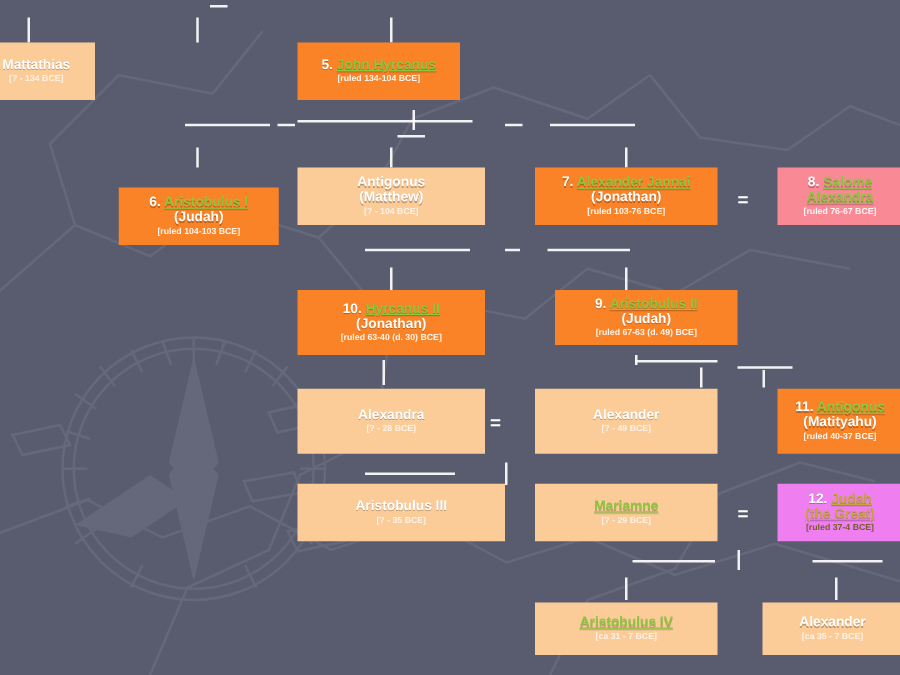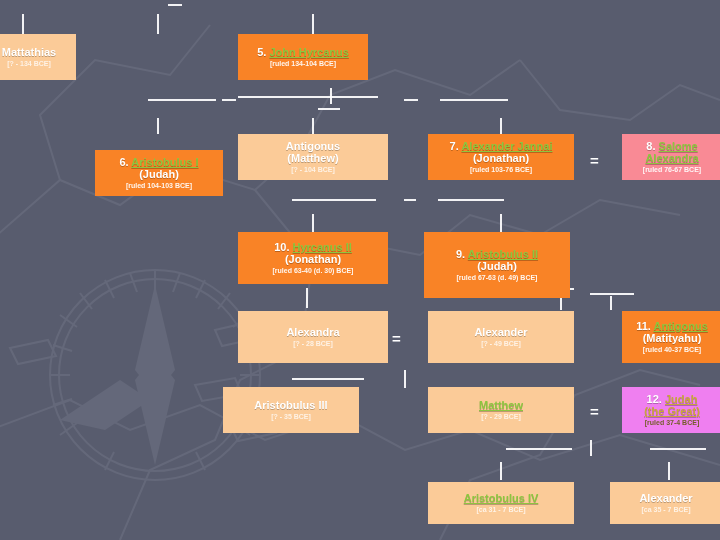--- a/index.html
+++ b/index.html
@@ -228,21 +228,21 @@
 
   <div class="node orange" style="left:238px; top:232px; width:150px; height:52px;text-align:center;">
     <div class="nm">
       <span class="num">10.</span>
       <span class="lnk">Hyrcanus II</span>
     </div>
     <div class="alt">(Jonathan)</div>
     <div class="dt">[ruled 63-40 (d. 30) BCE]</div>
   </div>
 
-  <div class="node orange" style="left:424px; top:232px; width:146px; height:66px;">
+  <div class="node orange" style="left:444px; top:232px; width:146px; height:44px;">
     <div class="nm">
       <span class="num">9.</span>
       <span class="lnk">Aristobulus II</span>
     </div>
     <div class="alt">(Judah)</div>
     <div class="dt">[ruled 67-63 (d. 49) BCE]</div>
   </div>
 
   <div class="node peach" style="left:238px; top:311px; width:150px; height:52px;">
     <div class="nm">Alexandra</div>
@@ -256,28 +256,28 @@
 
   <div class="node orange" style="left:622px; top:311px; width:100px; height:52px;">
     <div class="nm">
       <span class="num">11.</span>
       <span class="lnk">Antigonus</span>
     </div>
     <div class="alt">(Matityahu)</div>
     <div class="dt">[ruled 40-37 BCE]</div>
   </div>
 
-  <div class="node peach" style="left:223px; top:387px; width:136px; height:46px;">
+  <div class="node peach" style="left:238px; top:387px; width:166px; height:46px;">
     <div class="nm">Aristobulus III</div>
     <div class="dt">[? - 35 BCE]</div>
   </div>
 
   <div class="node peach" style="left:428px; top:387px; width:146px; height:46px;">
     <div class="nm">
-      <span class="lnk">Matthew</span>
+      <span class="lnk">Mariamne</span>
     </div>
     <div class="dt">[? - 29 BCE]</div>
   </div>
 
   <div class="node magenta" style="left:622px; top:387px; width:100px; height:46px;">
     <div class="nm">
       <span class="num">12.</span>
       <span class="lnk">Judah</span>
     </div>
     <div class="nm">

